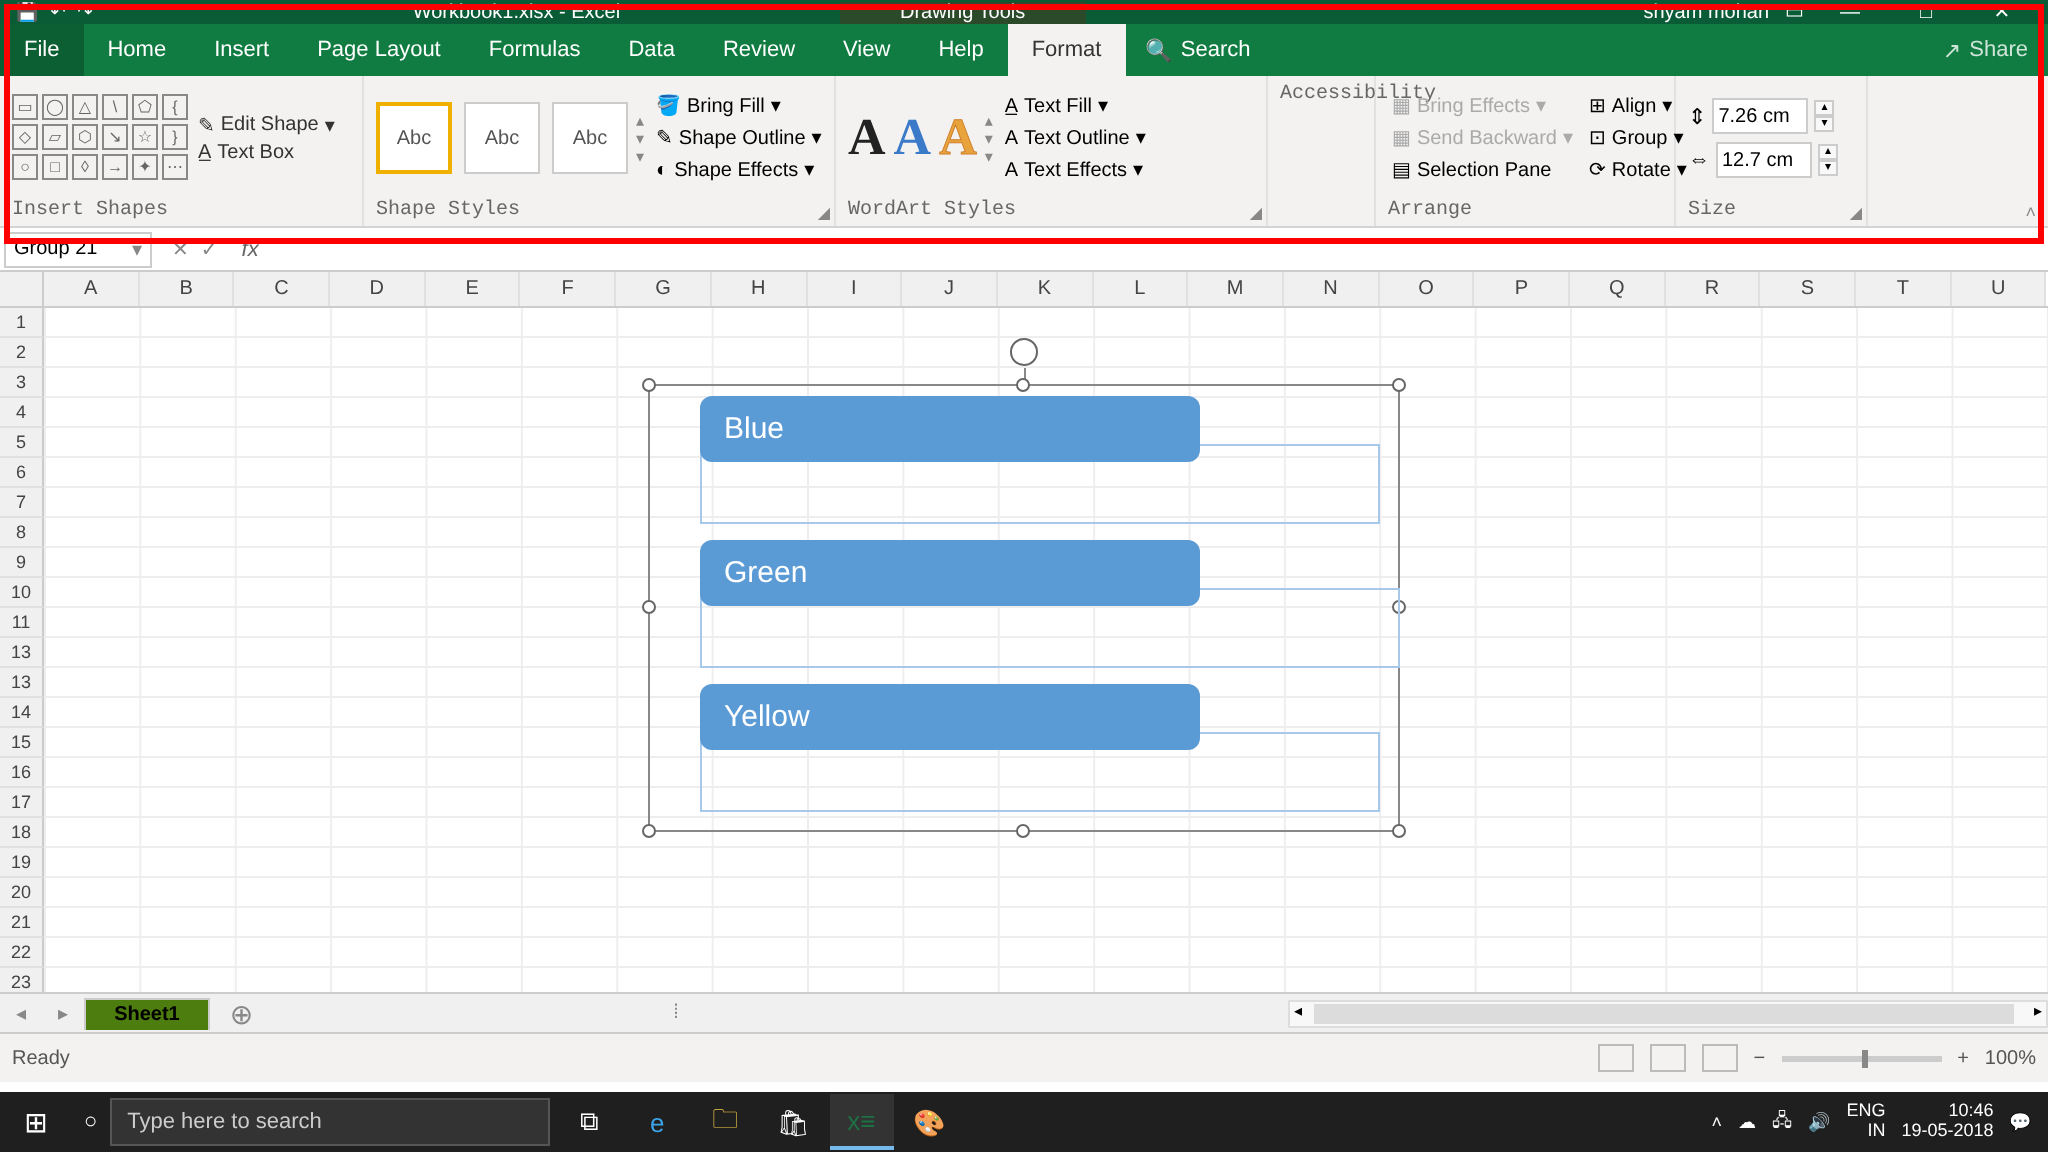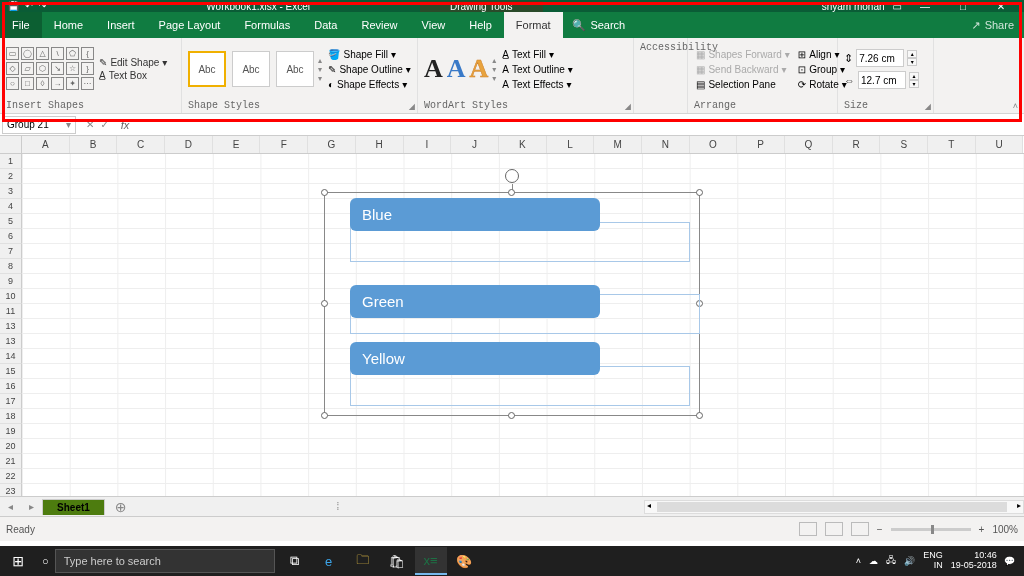--- a/index.html
+++ b/index.html
@@ -198,21 +198,21 @@
     <div class="group-content">
       <div class="style-gallery">
         <div class="style-box sel">Abc</div>
         <div class="style-box">Abc</div>
         <div class="style-box">Abc</div>
       </div>
       <span style="font-size:8px;color:#888">▴<br>▾<br>▾</span>
       <div class="dd-stack">
         <div>
             <span>🪣</span>
-            <span>Shape Fill</span>
+            <span>Bring Fill</span>
             <span>▾</span>
           </div>
         <div>
             <span>✎</span>
             <span>Shape Outline</span>
             <span>▾</span>
           </div>
         <div>
             <span>◐</span>
             <span>Shape Effects</span>
@@ -256,21 +256,21 @@
 
   <div class="group" style="width:54px;position:relative">
     <div class="group-label">Accessibility</div>
   </div>
 
   <div class="group" style="width:150px;position:relative">
     <div class="group-content">
       <div class="arrange-col">
         <div class="disabled">
             <span>▦</span>
-            <span>Shapes Forward</span>
+            <span>Bring Effects</span>
             <span>▾</span>
           </div>
         <div class="disabled">
             <span>▦</span>
             <span>Send Backward</span>
             <span>▾</span>
           </div>
         <div>
             <span>▤</span>
             <span>Selection Pane</span>
@@ -469,21 +469,21 @@
     <div class="handle" style="left:50%;top:-4px;margin-left:-4px"></div>
     <div class="handle" style="left:50%;bottom:-4px;margin-left:-4px"></div>
     <div class="handle" style="left:-4px;top:50%;margin-top:-4px"></div>
     <div class="handle" style="right:-4px;top:50%;margin-top:-4px"></div>
   </div>
 
   <div class="outline-box" style="left:350px;top:86px;width:340px;height:40px"></div>
   <div class="blue-shape" style="left:350px;top:62px;width:250px">Blue</div>
 
   <div class="outline-box" style="left:350px;top:158px;width:350px;height:40px"></div>
-  <div class="blue-shape" style="left:350px;top:149px;width:250px">Green</div>
+  <div class="blue-shape" style="left:350px;top:134px;width:250px">Green</div>
 
   <div class="outline-box" style="left:350px;top:230px;width:340px;height:40px"></div>
   <div class="blue-shape" style="left:350px;top:206px;width:250px">Yellow</div>
 </div>
 
 <div class="sheet-tabs">
   <div class="st-nav">◂</div>
   <div class="st-nav">▸</div>
   <div class="st">Sheet1</div>
   <div class="st-add">⊕</div>

